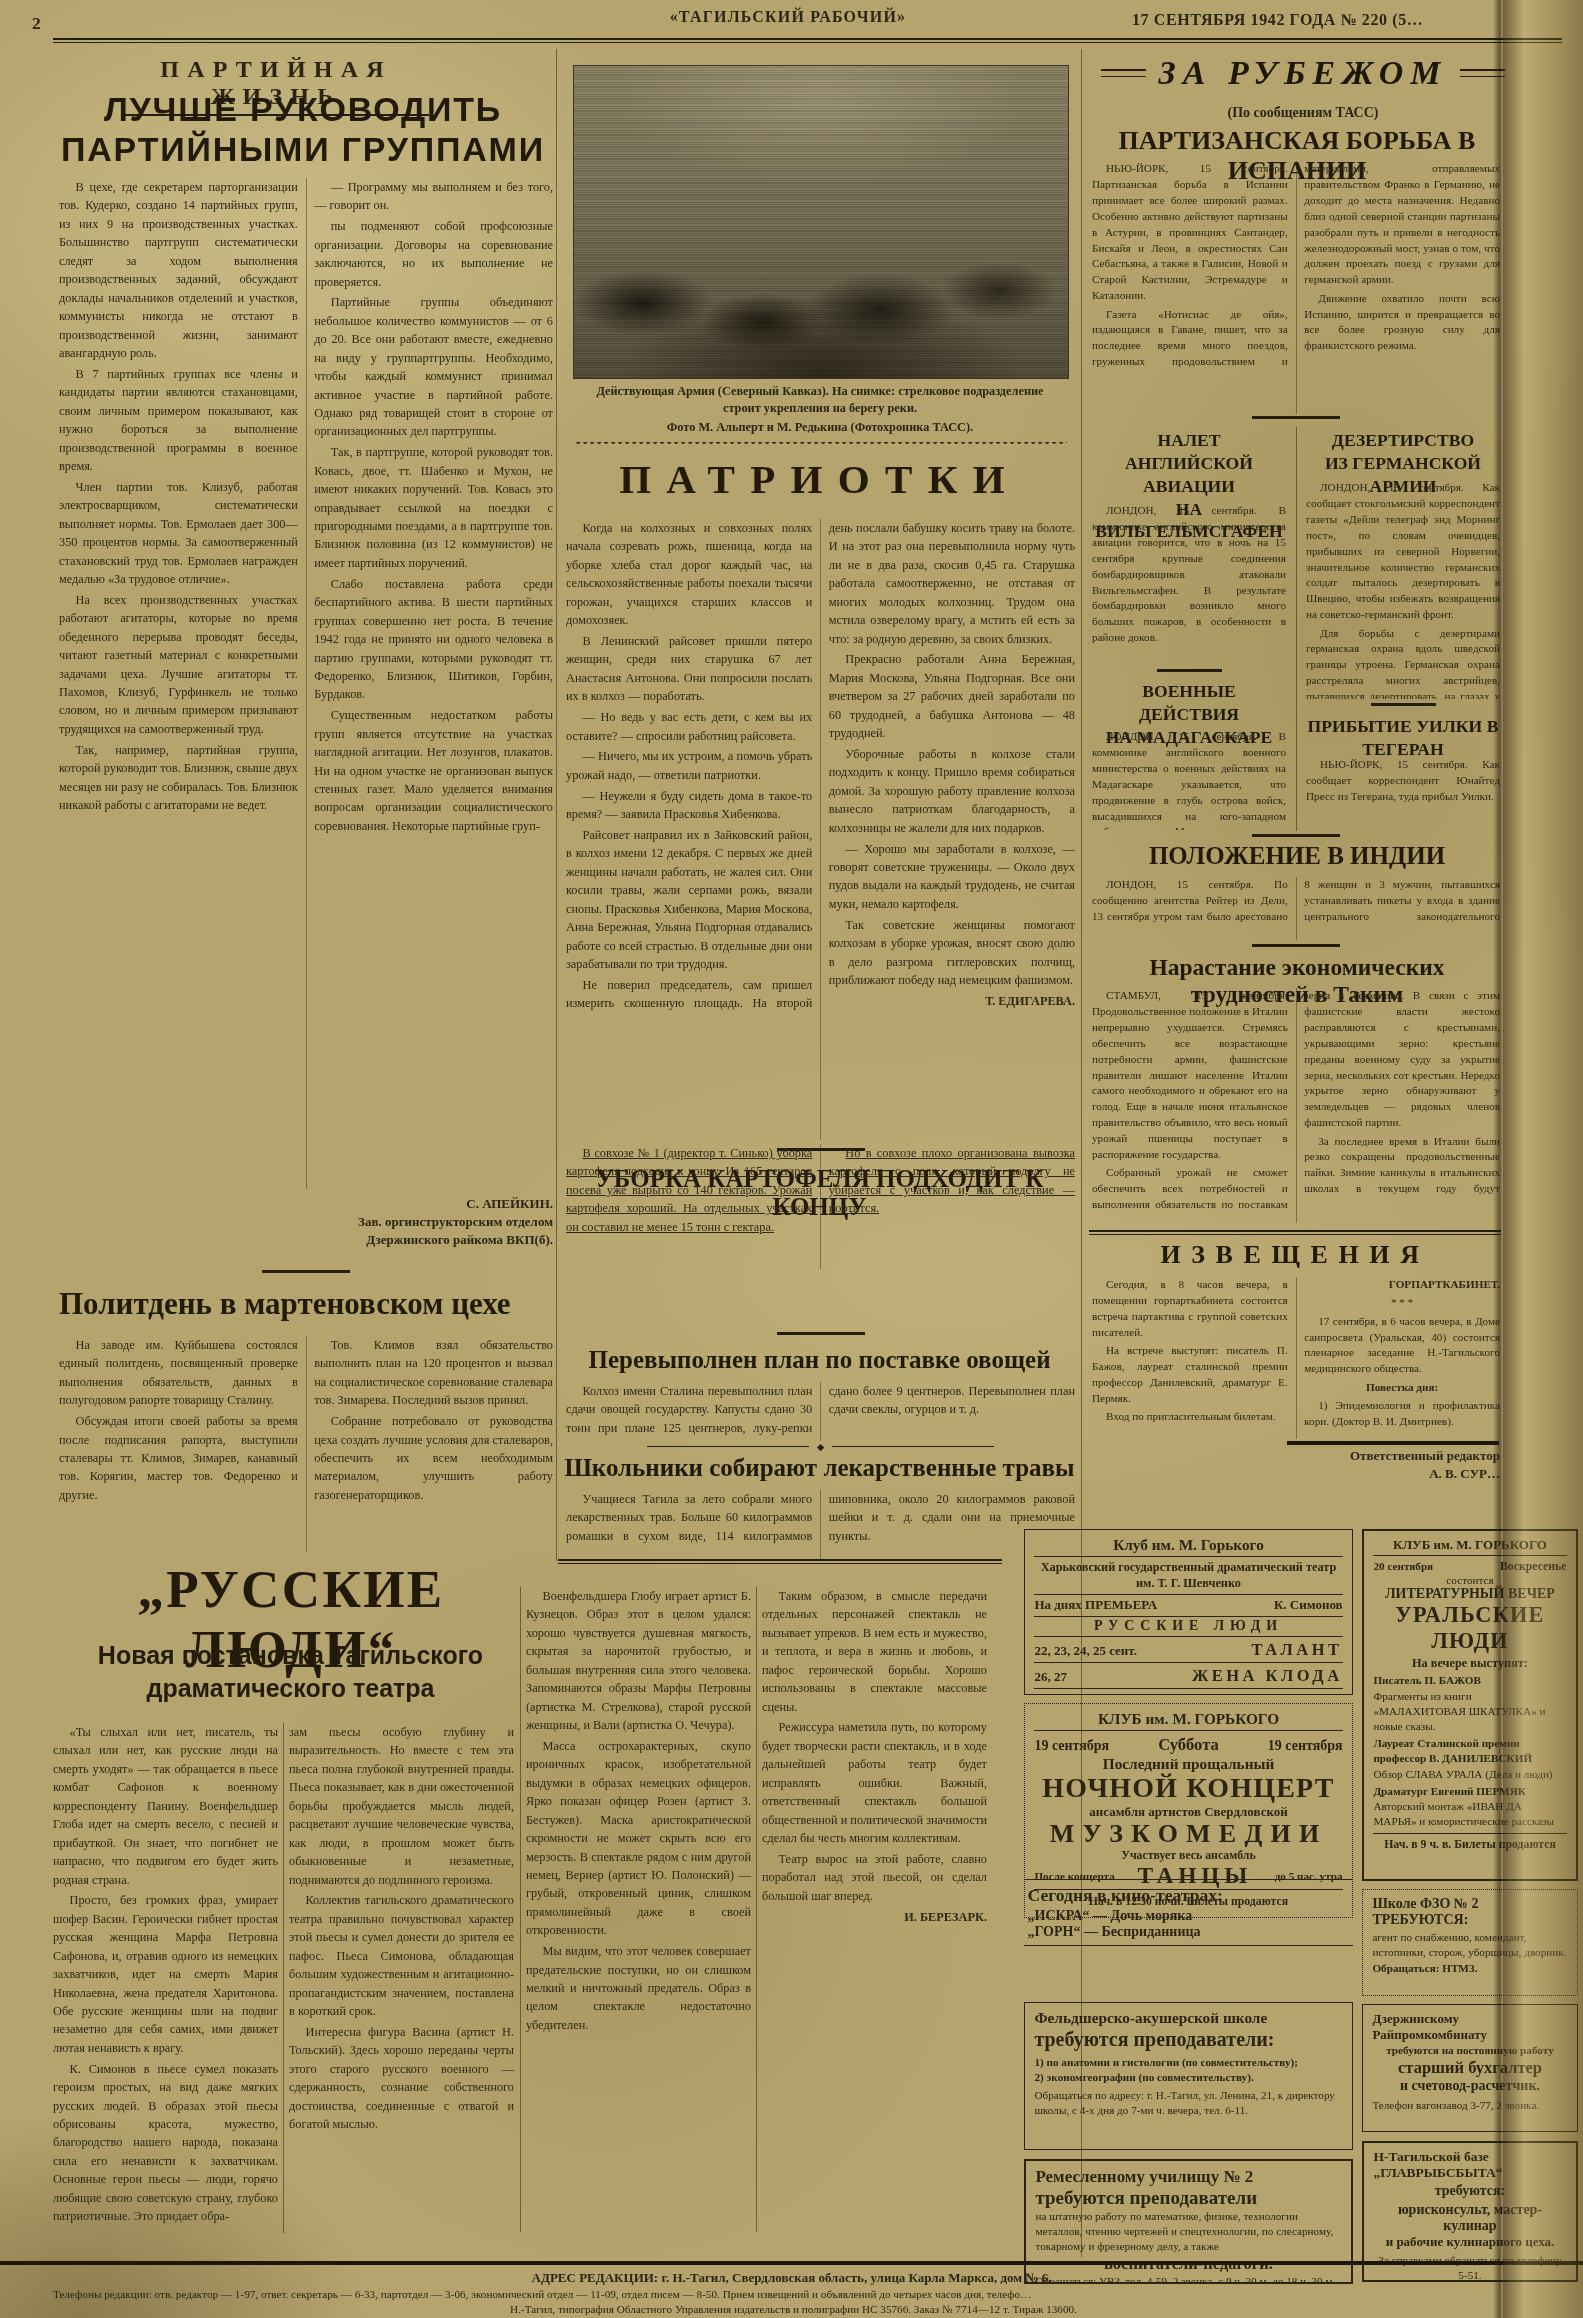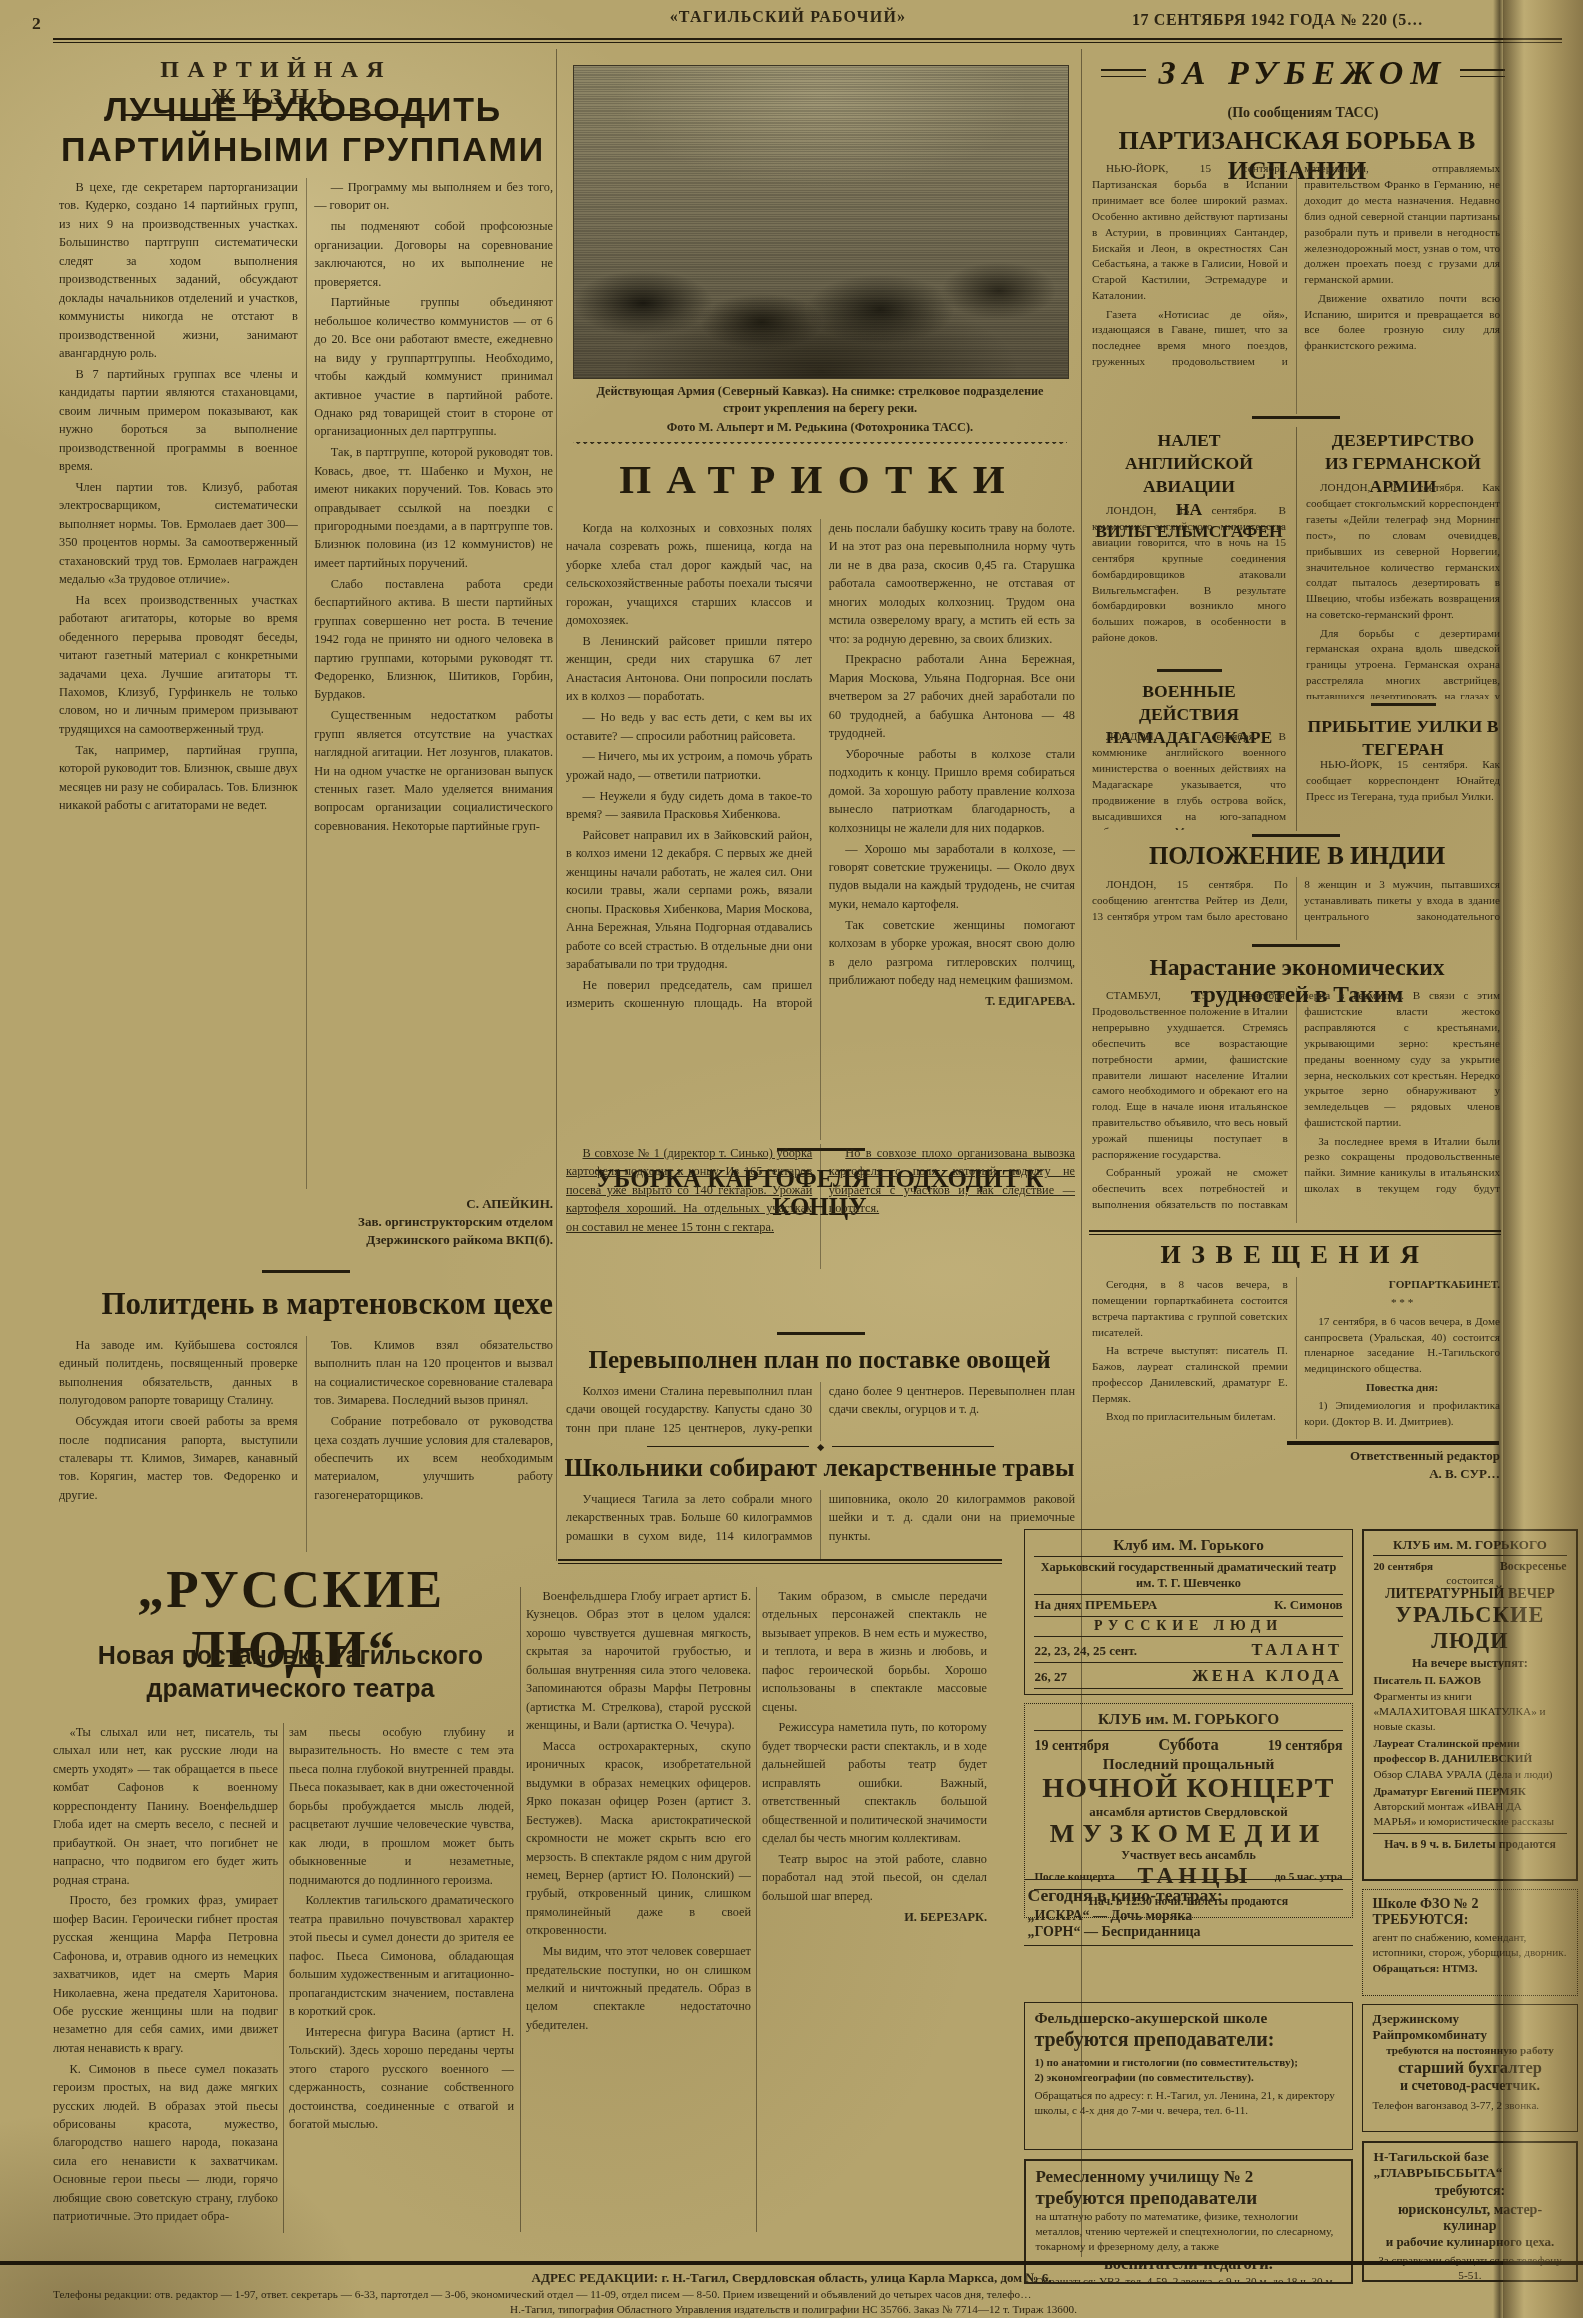--- a/index.html
+++ b/index.html
@@ -20,21 +20,21 @@
   .body-text{font-size:12.3px;line-height:1.5;text-align:justify;color:#2f2816;}
   .body-text p{margin:0 0 2.4px;text-indent:16.5px;}
   .body-s{font-size:11.2px;line-height:1.42;text-align:justify;color:#2f2816;}
   .body-s p{margin:0 0 2.4px;text-indent:14px;}
   .cols2{column-count:2;column-gap:16.5px;column-rule:0.6px solid rgba(45,38,22,.45);overflow:hidden;}
   .col-block{overflow:hidden;}
   .byline{text-align:right;font-weight:bold;text-indent:0 !important;}
   .center{text-align:center;text-indent:0 !important;}
   .rubric{font-size:24px;font-weight:bold;letter-spacing:8.2px;border-bottom:2.4px double #241d0e;padding-bottom:3.5px;text-align:center;}
   .h1-left{font-family:"Liberation Sans",sans-serif;font-size:34px;font-weight:700;letter-spacing:1.8px;line-height:1.18;text-align:center;color:#221b0c;}
-  .h-politden{font-size:31px;font-weight:bold;text-align:right;color:#221b0c;}
+  .h-politden{font-size:31px;font-weight:bold;text-align:left;color:#221b0c;}
   .h-patriotki{font-size:41px;font-weight:bold;letter-spacing:15.3px;text-align:center;color:#221b0c;}
   .h-mid{font-size:25px;font-weight:bold;text-align:center;color:#221b0c;}
   .h-russkie{font-size:53px;font-weight:bold;text-align:center;color:#221b0c;letter-spacing:2.4px;}
   .sub-russkie{font-family:"Liberation Sans",sans-serif;font-size:25px;font-weight:700;text-align:center;line-height:1.3;color:#241d0e;}
   .h-zr{font-size:34px;font-weight:bold;font-style:italic;letter-spacing:7px;white-space:nowrap;color:#1f180a;}
   .zr-wrap{display:flex;align-items:center;gap:13px;}
   .zr-rule{flex:1;height:5.9px;border-top:2.4px solid #241d0e;border-bottom:1.2px solid #241d0e;}
   .h-spain{font-size:26px;font-weight:bold;text-align:center;color:#221b0c;}
   .h-sub{font-size:17.6px;font-weight:bold;text-align:center;line-height:1.3;color:#221b0c;}
   .h-italy{font-size:23.5px;font-weight:bold;text-align:center;color:#221b0c;}

